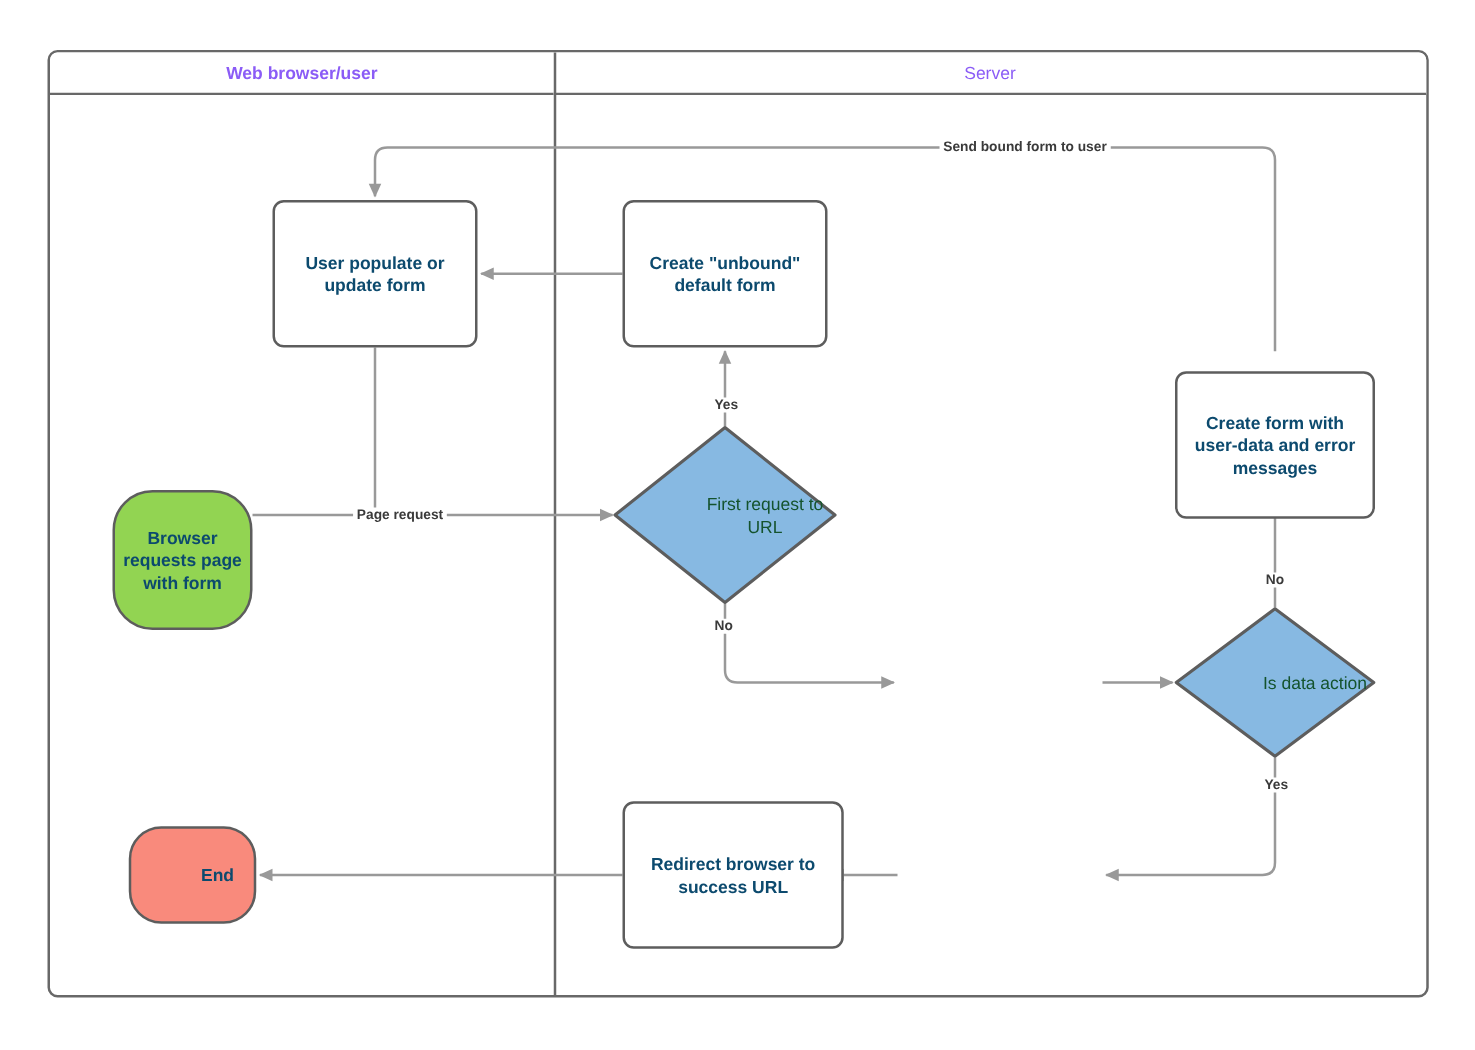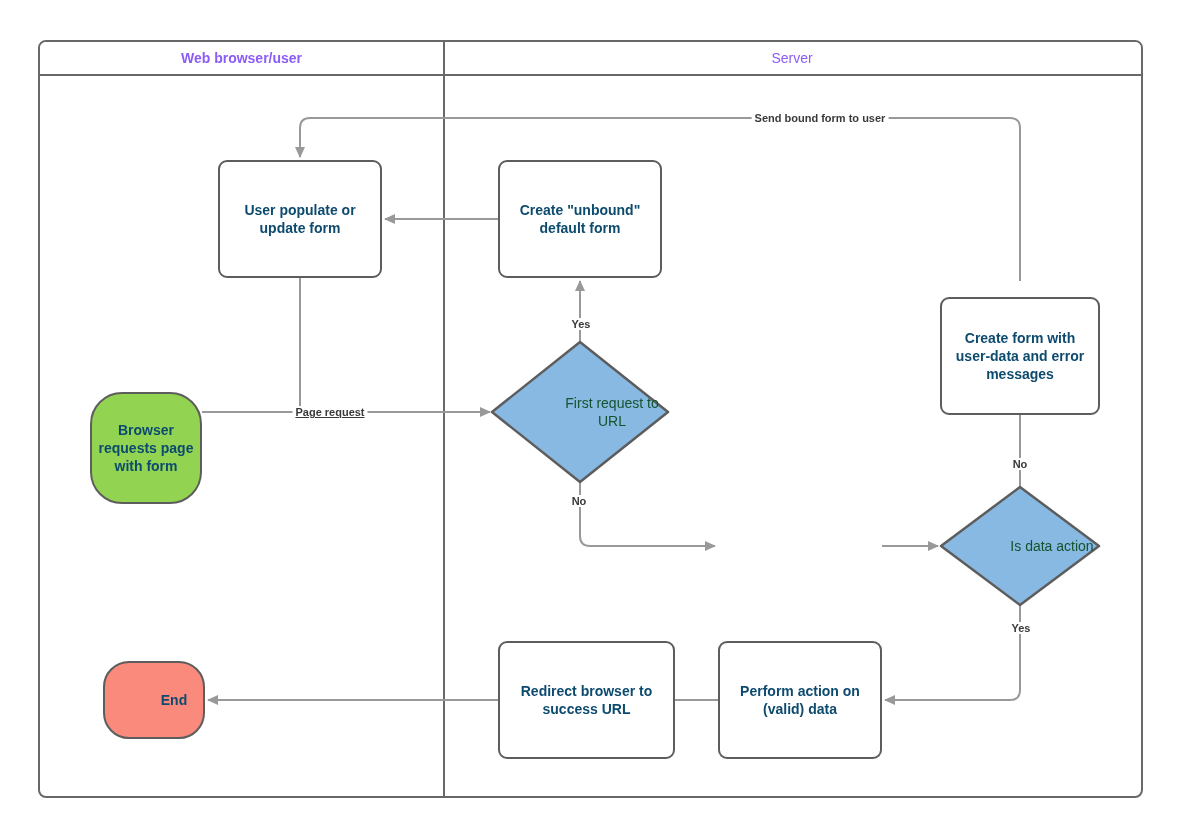--- a/index.html
+++ b/index.html
@@ -98,32 +98,29 @@
 
   <div class="diamond-label" style="left:580px; top:412px; width:110px;">First request to URL</div>
 
 
   <div class="diamond-label" style="left:1020px; top:546px; width:120px;">Is data action</div>
 
   <div class="node process" style="left:940px; top:281px; width:160px; height:118px;margin-top:16px;">
     <span>Create form with user-data and error messages</span>
   </div>
 
-  <div class="node process" style="left:718px; top:641px; width:164px; height:118px;">
-    <span>Perform action on (valid) data</span>
-  </div>
 
   <div class="node process" style="left:498px; top:641px; width:177px; height:118px;">
     <span>Redirect browser to success URL</span>
   </div>
 
   <div class="node terminator end-node" style="left:103px; top:661px; width:102px; height:78px;padding-left:48px;">
     <span>End</span>
   </div>
 
-  <div class="edge-label" style="left:330px; top:412px;text-decoration:underline;">Page request</div>
+  <div class="edge-label" style="left:320px; top:412px;">Page request</div>
   <div class="edge-label" style="left:581px; top:324px;">Yes</div>
   <div class="edge-label" style="left:579px; top:501px;">No</div>
   <div class="edge-label" style="left:820px; top:118px;">Send bound form to user</div>
   <div class="edge-label" style="left:1020px; top:464px;">No</div>
   <div class="edge-label" style="left:1021px; top:628px;">Yes</div>
 
 </div>
 
 </body></html>

